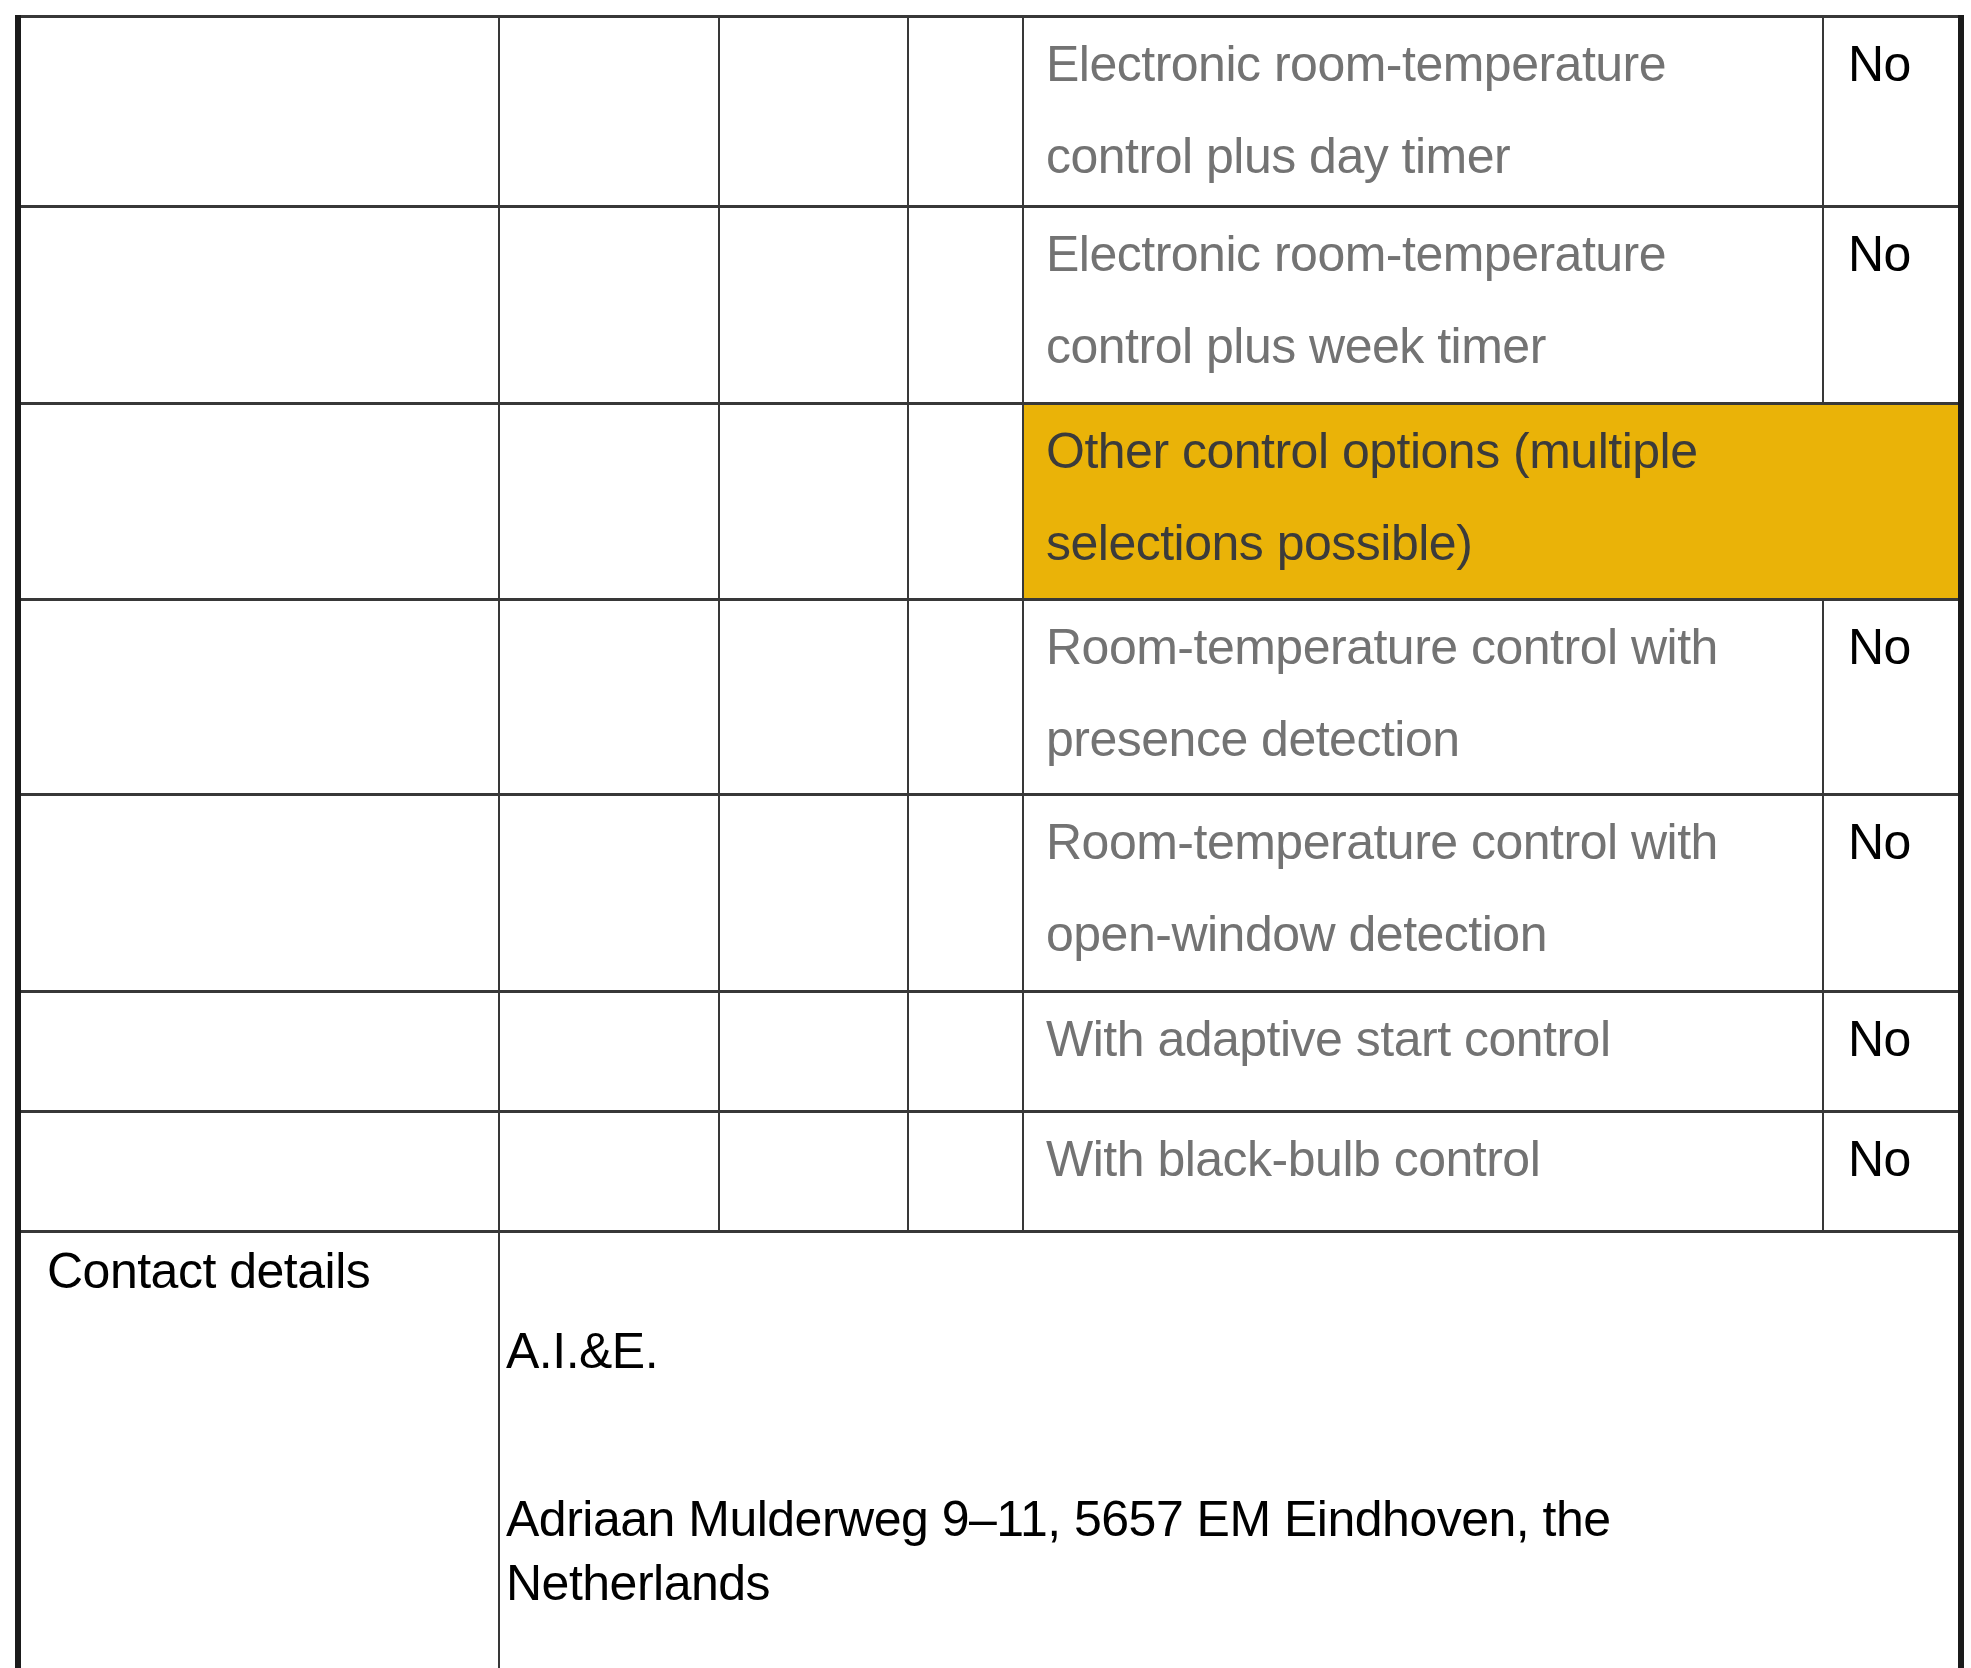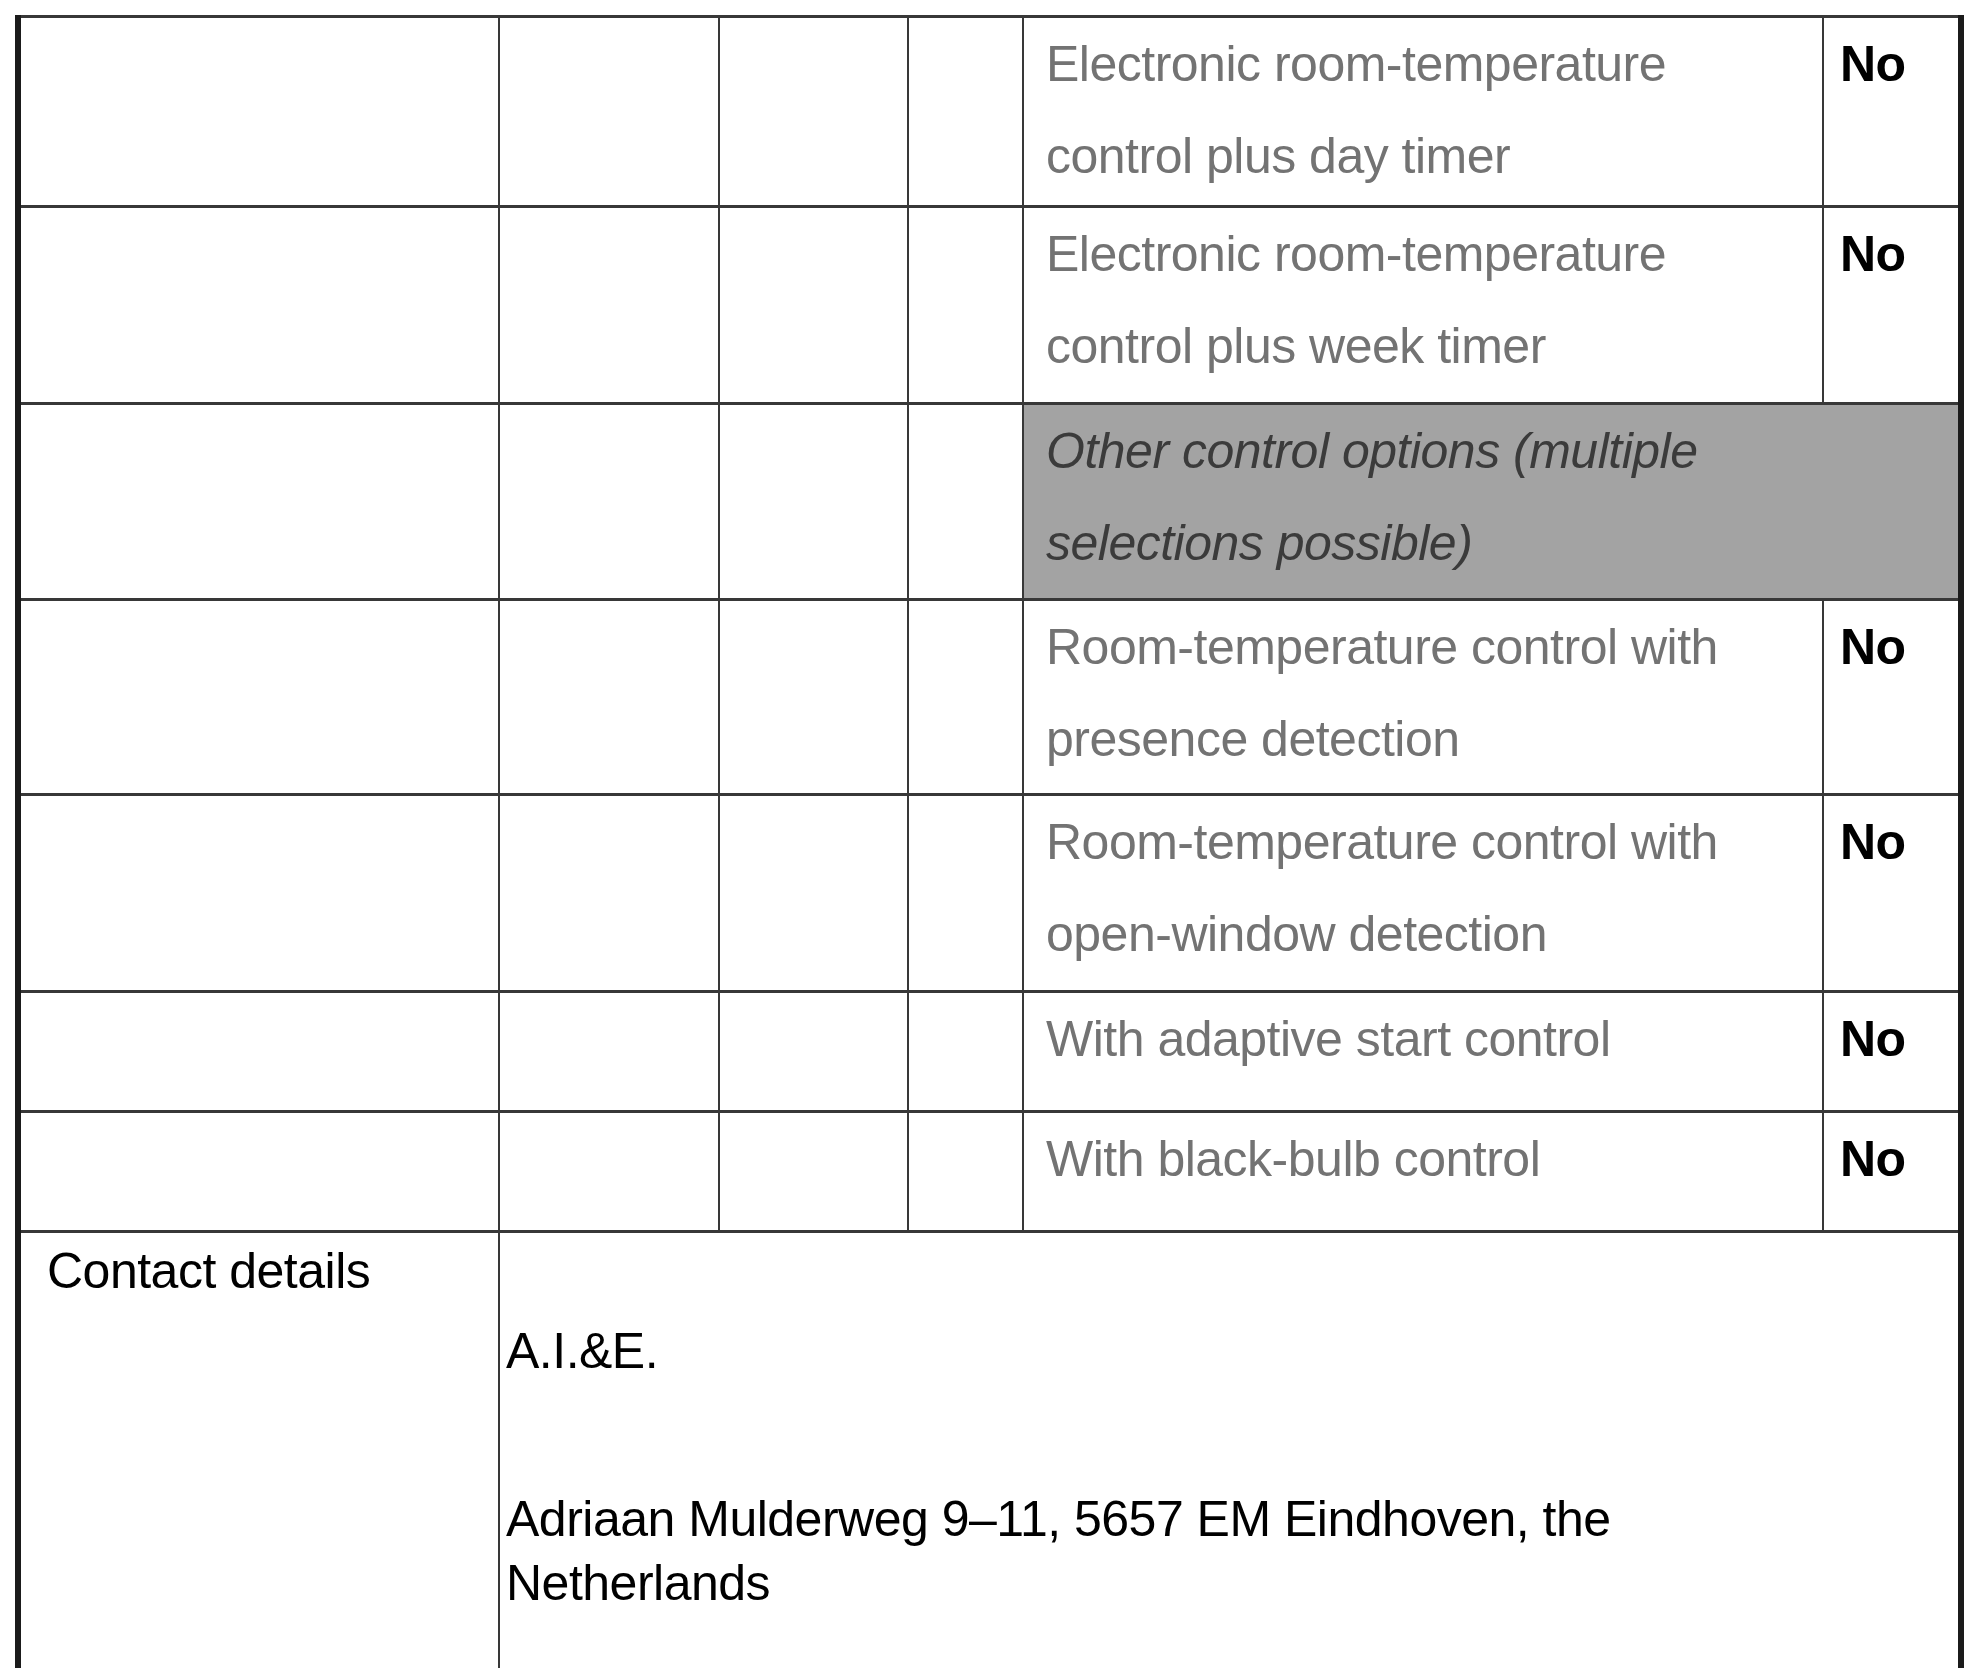--- a/index.html
+++ b/index.html
@@ -38,25 +38,24 @@
   tr.h241 { height: 241px; }
 
   td.feature-cell {
     padding-left: 22px;
     font-size: 50px; line-height: 92px;
     letter-spacing: -0.5px;
     color: #737373;
     white-space: pre-line;
   }
   td.value-cell {
-    padding-left: 16px;
+    padding-left: 24px;
     font-size: 50px; line-height: 92px;
     letter-spacing: -0.5px;
     color: #000000;
-    font-weight: bold;
   }
   td.section-cell {
     background: #d2d3d4; 
     padding-left: 22px;
     font-size: 50px; line-height: 92px;
     letter-spacing: -0.5px;
     color: #3b3b3b;
     white-space: pre-line;
   }
   td.contact-label-cell {
@@ -108,21 +107,21 @@
       <td class="feature-cell">Electronic room-temperature
 control plus week timer</td>
       <td class="value-cell">No</td>
     </tr>
 
     <tr class="h196">
       <td></td>
       <td></td>
       <td></td>
       <td></td>
-      <td class="section-cell" colspan="2" style="background: #a3a3a3; font-style: italic;">Other control options (multiple
+      <td class="section-cell" colspan="2" style="background: #eab308;">Other control options (multiple
 selections possible)</td>
     </tr>
 
     <tr class="h195">
       <td></td>
       <td></td>
       <td></td>
       <td></td>
       <td class="feature-cell">Room-temperature control with
 presence detection</td>

